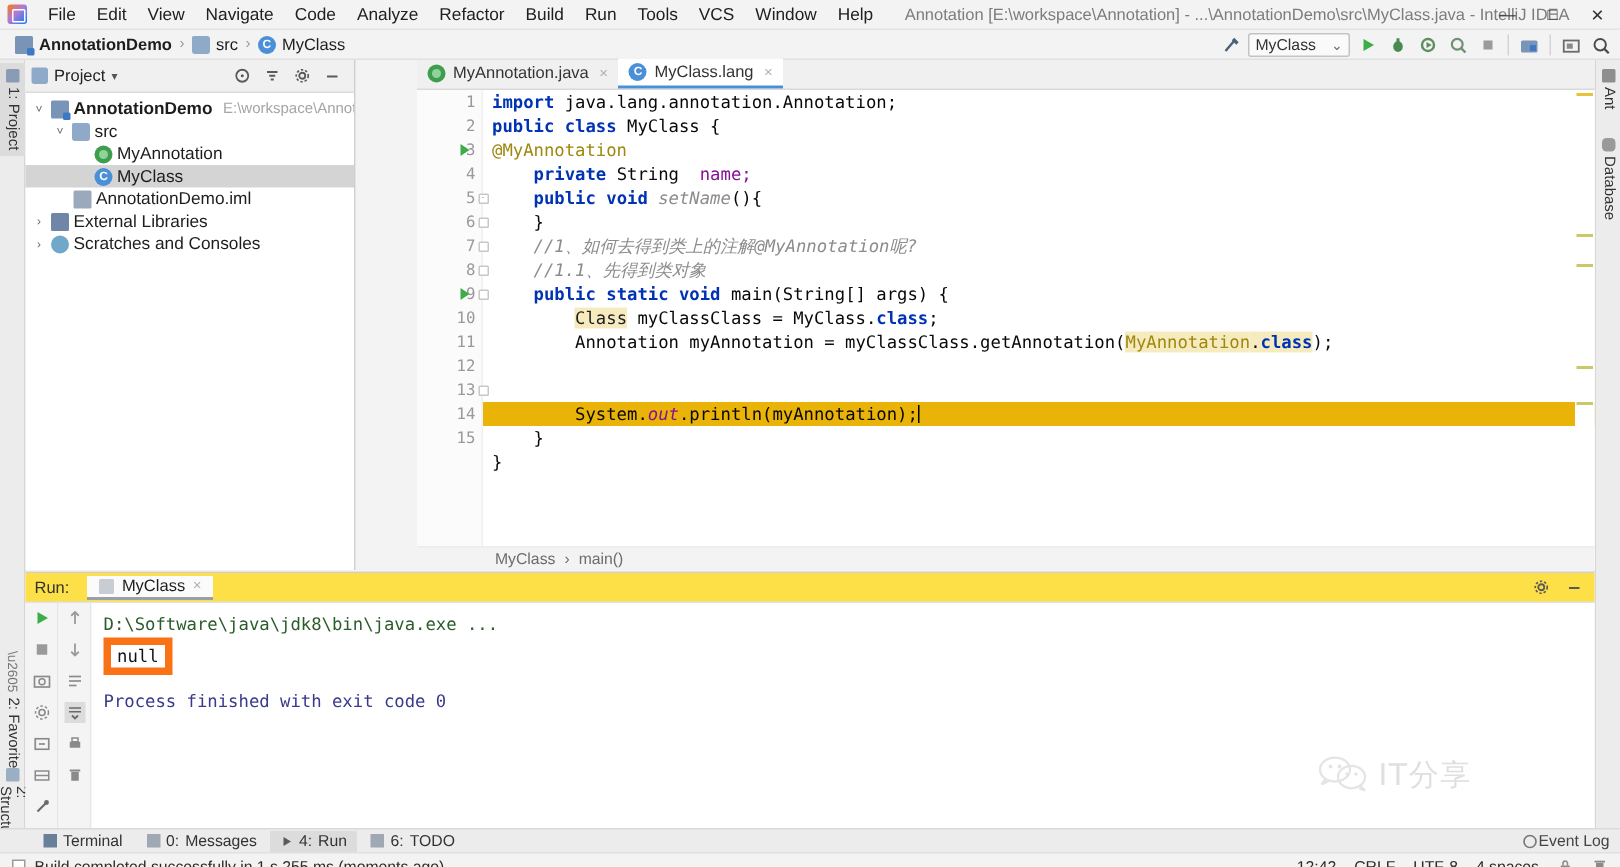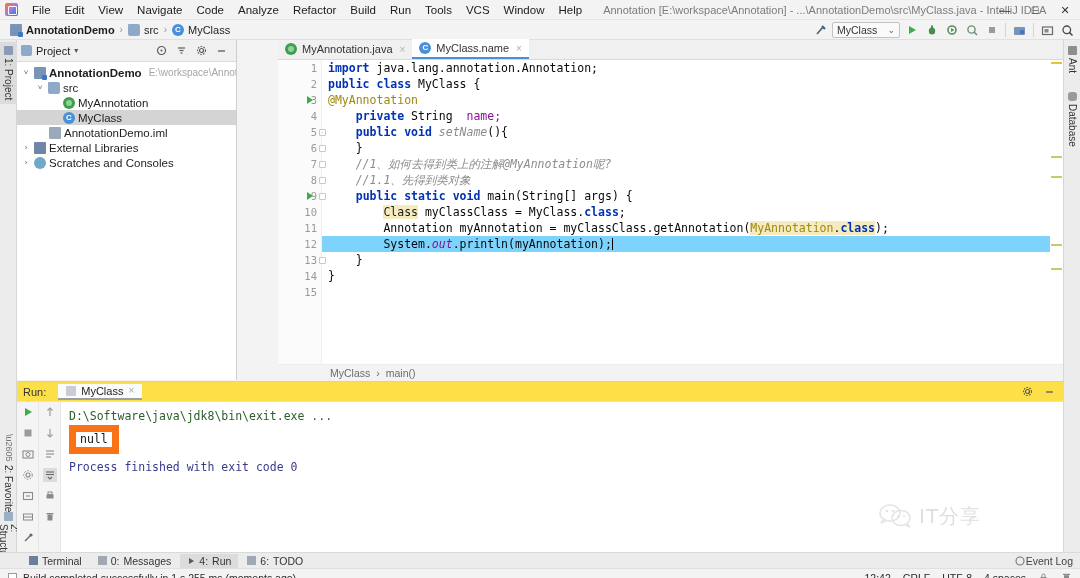--- a/index.html
+++ b/index.html
@@ -155,21 +155,21 @@
   }
   .fold {
     width: 7px; height: 7px; border: 1px solid #c8c8c8; border-radius: 1px;
     background: #fff; color: #aaa; font-size: 6px; line-height: 5px; text-align: center;
   }
   .code {
     flex: 1; position: relative; font-family: "DejaVu Sans Mono", monospace;
     font-size: 11.5px; padding-top: 0; overflow: hidden;
   }
   .cline { height: 16px; line-height: 16px; white-space: pre; padding-left: 6px; }
-  .cline.hl { background: #7dd3fc; }
+  .cline.hl { background: #eab308; margin-top: 32px; }
   .kw { color: #0033b3; font-weight: bold; }
   .cmt { color: #8c8c8c; font-style: italic; }
   .anno { color: #9e880d; }
   .fld { color: #871094; }
   .sfld { color: #871094; font-style: italic; }
   .plain { color: #080808; }
   .hl-ident { background: #f6ebbe; }
   .caret { display:inline-block; width:1px; height:12px; background:#000; vertical-align:-2px; }
 
   .scroll-marks { position: absolute; right: 0; top: 0; width: 13px; height: 320px; background: #fff; }
@@ -208,21 +208,21 @@
   }
   .si { width: 14px; height: 14px; display: flex; align-items: center; justify-content: center; color: #7a7a7a; }
   .console {
     flex: 1; padding: 6px 0 0 8px; font-family: "DejaVu Sans Mono", monospace;
     font-size: 11.5px; position: relative; background: #fff;
   }
   .cl { height: 17px; line-height: 17px; white-space: pre; }
   .cl.sysout { color: #3a3a8c; }
   .cl.run-cmd { color: #2c5c2c; }
   .null-box {
-    display: inline-block; border: 7px solid #f97316; padding: 0 4px;
+    display: inline-block; border: 5px solid #f97316; padding: 0 4px;
     color: #111; background: #fff; line-height: 15px;
   }
   .watermark {
     position: absolute; right: 20px; bottom: 14px; width: 165px; height: 46px;
     display: flex; align-items: center; gap: 7px; opacity: .45;
   }
   .wm-logo { width: 34px; height: 28px; position: relative; }
   .wm-text { font-size: 20px; color: #b9b9b9; letter-spacing: 1px; font-family: "DejaVu Sans", sans-serif; }
 
   
@@ -453,21 +453,21 @@
 
   <div class="editor-area">
     <div class="tabs-row">
       <div class="etab">
         <span class="ic ic-annotation"></span>
         <span>MyAnnotation.java</span>
         <span class="x">×</span>
       </div>
       <div class="etab active">
         <span class="ic ic-class">C</span>
-        <span>MyClass.name</span>
+        <span>MyClass.lang</span>
         <span class="x">×</span>
       </div>
     </div>
 
     <div class="code-wrap">
       <div class="gutter">
         <div class="gline">1</div>
         <div class="gline">2</div>
         <div class="gline">3</div>
         <div class="gline">4</div>
@@ -644,21 +644,21 @@
           </span>
         <span class="si">
             <svg width="12" height="12" viewBox="0 0 12 12">
               <rect x="3.5" y="3.5" width="5" height="6" fill="#8a8a8a"></rect>
               <rect x="2.5" y="2" width="7" height="1.3" fill="#8a8a8a"></rect>
             </svg>
           </span>
       </div>
 
       <div class="console">
-        <div class="cl run-cmd">D:\Software\java\jdk8\bin\exit.exe ...</div>
+        <div class="cl run-cmd">D:\Software\java\jdk8\bin\java.exe ...</div>
         <div class="cl"><span class="null-box">null</span></div>
         <div class="cl"></div>
         <div class="cl sysout">Process finished with exit code 0</div>
 
         <div class="watermark">
           <div class="wm-logo">
             <svg width="34" height="28" viewBox="0 0 34 28">
               <ellipse cx="12" cy="11" rx="10" ry="8" fill="none" stroke="#c4c4c4" stroke-width="1.5"></ellipse>
               <path d="M6 17 L3 21 L8 18.5" fill="none" stroke="#c4c4c4" stroke-width="1.5"></path>
               <ellipse cx="23" cy="16" rx="9" ry="7.5" fill="none" stroke="#c4c4c4" stroke-width="1.5"></ellipse>

